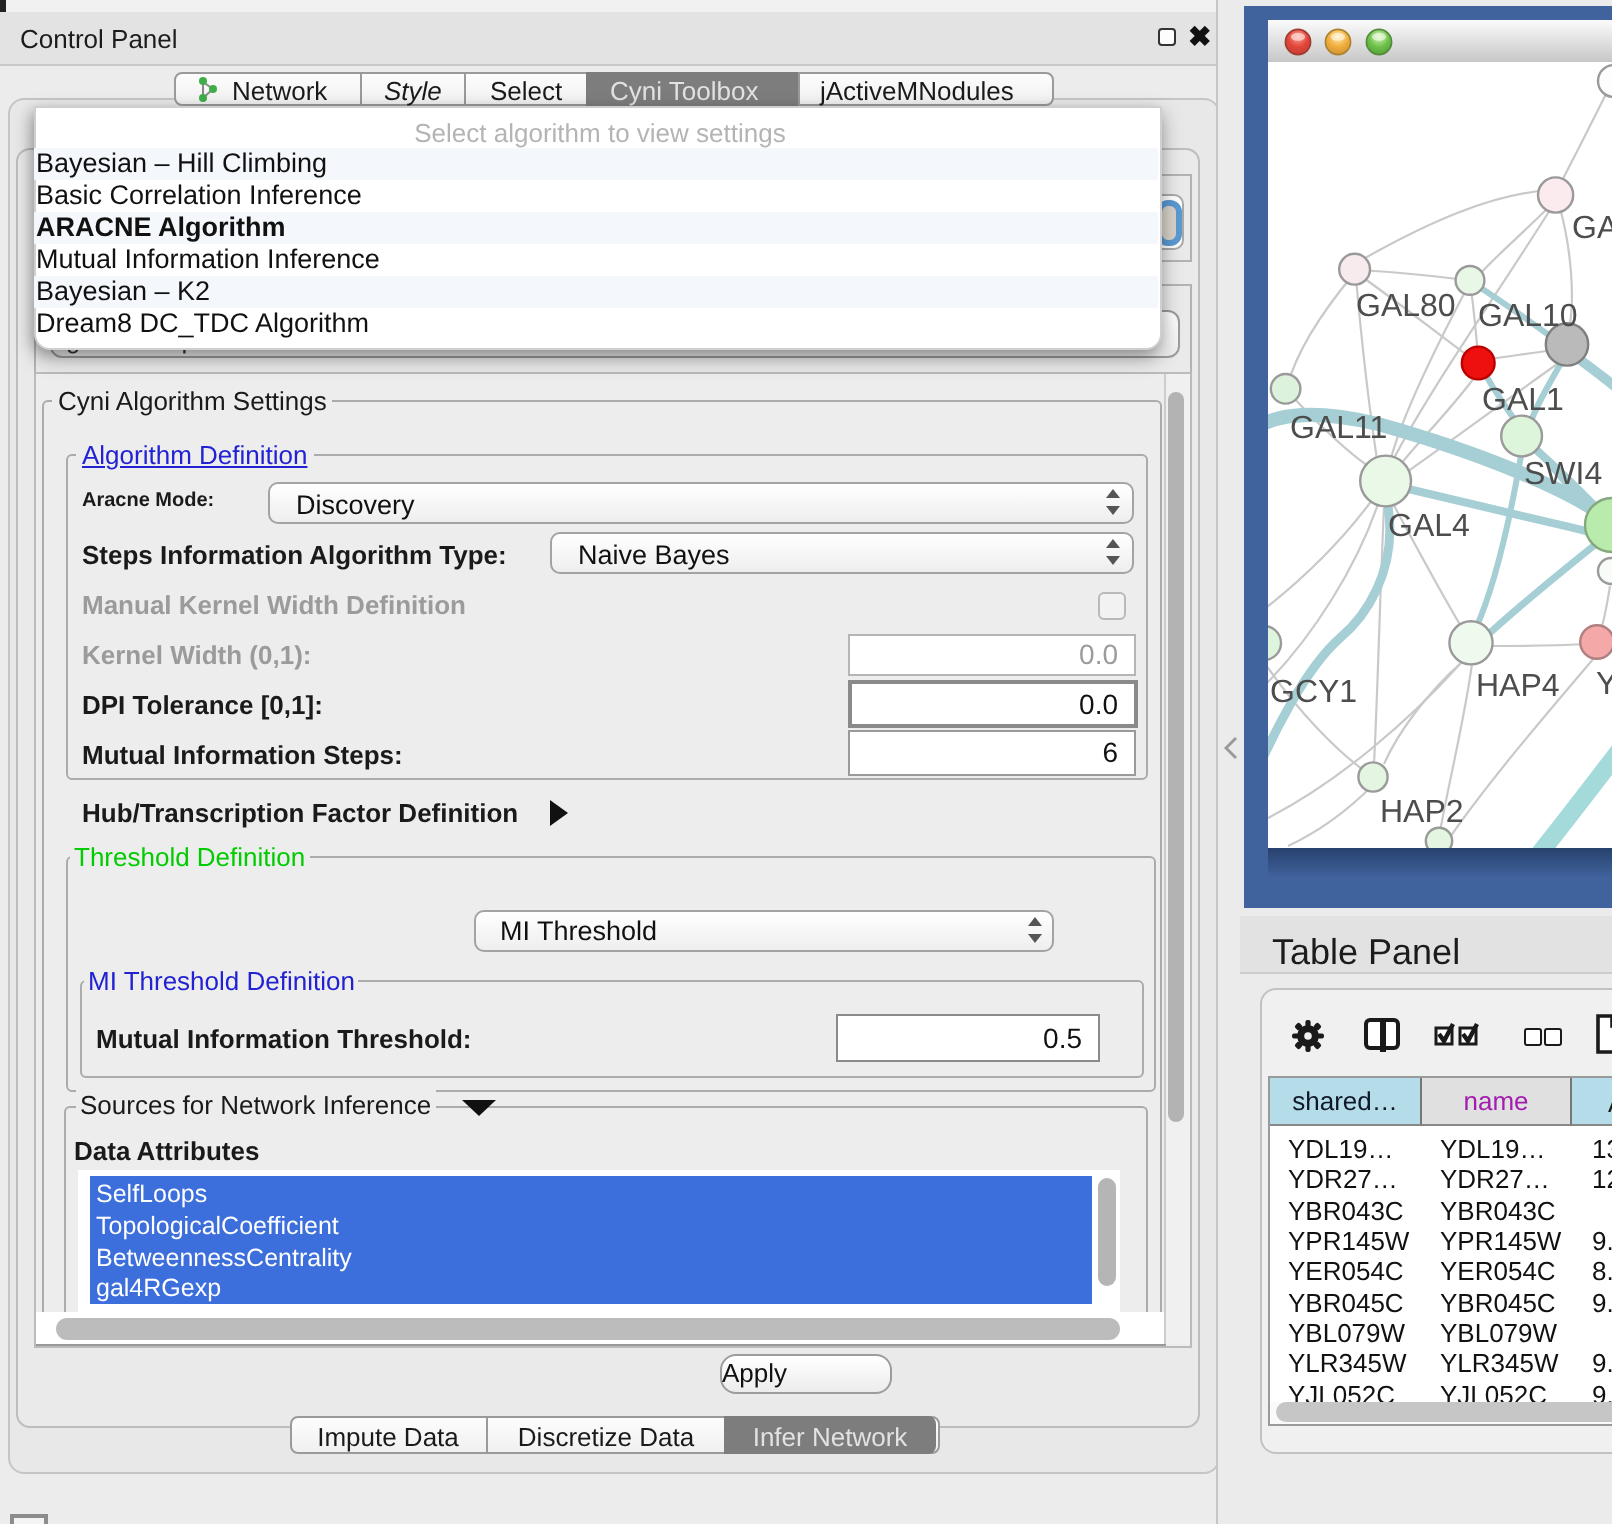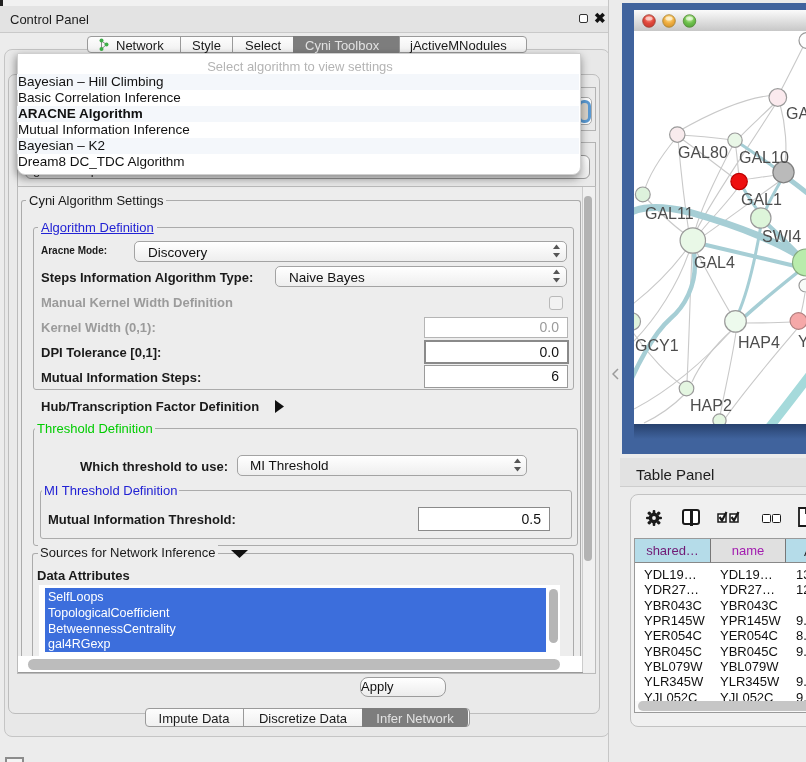--- a/index.html
+++ b/index.html
@@ -33,21 +33,21 @@
 
   <svg class="abs" style="left:99px;top:38px;" width="10" height="13" viewBox="0 0 10 13">
     <line x1="2.5" y1="3" x2="7.5" y2="6.5" stroke="#888" stroke-width="1"></line>
     <line x1="2.5" y1="11" x2="7.5" y2="6.5" stroke="#888" stroke-width="1"></line>
     <line x1="2.5" y1="3" x2="2.5" y2="11" stroke="#888" stroke-width="1"></line>
     <circle cx="2.5" cy="2.5" r="2" fill="#3fae49"></circle>
     <circle cx="7.5" cy="6.5" r="2" fill="#3fae49"></circle>
     <circle cx="2.5" cy="11" r="2" fill="#3fae49"></circle>
   </svg>
   <div class="abs" style="left:116px;top:38px;font-size:13px;color:#1a1a1a;">Network</div>
-  <div class="abs" style="left:192px;top:38px;font-size:13px;color:#1a1a1a;">Style</div>
+  <div class="abs" style="left:192px;top:38px;font-size:13px;color:#1a1a1a;font-style:italic;">Style</div>
   <div class="abs" style="left:245px;top:38px;font-size:13px;color:#1a1a1a;">Select</div>
   <div class="abs" style="left:305px;top:38px;font-size:13px;color:#e2e2e2;">Cyni Toolbox</div>
   <div class="abs" style="left:410px;top:38px;font-size:13px;color:#1a1a1a;">jActiveMNodules</div>
 
   <div class="abs" style="left:17px;top:87px;width:577px;height:42px;border:1px solid #b3b3b3;"></div>
   <div class="abs" style="left:17px;top:142px;width:577px;height:43px;border:1px solid #b3b3b3;"></div>
 
   <div class="abs" style="left:25px;top:155px;width:563px;height:22px;background:linear-gradient(#ffffff,#ededed);border:1px solid #9c9c9c;border-radius:6px;"></div>
   <div class="abs" style="left:25px;top:173px;width:120px;height:5px;overflow:hidden;">
       <div style="position:absolute;left:8px;top:-11px;font-size:13px;color:#333;">gal4RGexp</div>
@@ -93,21 +93,20 @@
   <div class="abs" style="left:424px;top:365px;width:134px;height:21px;background:#fff;border:1px solid #9a9a9a;font-size:14px;color:#111;text-align:right;padding-right:8px;line-height:21px;">6</div>
 
   <div class="abs b" style="left:41px;top:399px;font-size:13px;color:#1a1a1a;">Hub/Transcription Factor Definition</div>
   <svg class="abs" style="left:274px;top:400px;" width="10" height="13" viewBox="0 0 10 13">
       <polygon points="1,0 10,6.5 1,13" fill="#111"></polygon>
     </svg>
 
   <div class="abs" style="left:33px;top:428px;width:543px;height:116px;border:1px solid #ababab;border-radius:3px;"></div>
   <div class="abs" style="left:35px;top:421px;background:#ededed;padding:0 2px;font-size:13px;color:#00cc00;">Threshold Definition</div>
 
-  <div class="abs b" style="left:28px;top:459px;width:200px;text-align:right;font-size:13px;color:#1a1a1a;">Which threshold to use:</div>
   <div class="abs" style="left:237px;top:455px;width:288px;height:19px;background:linear-gradient(#ffffff,#eeeeee);border:1px solid #a3a3a3;border-radius:5px;"></div>
   <div class="abs" style="left:250px;top:458px;font-size:13.5px;color:#111;">MI Threshold</div>
   <svg class="abs" style="left:513px;top:458px;" width="9" height="14" viewBox="0 0 9 14">
     <polygon points="4.5,0.5 8,5 1,5" fill="#555"></polygon>
       <polygon points="4.5,13.5 8,9 1,9" fill="#555"></polygon>
   </svg>
 
   <div class="abs" style="left:40px;top:490px;width:530px;height:47px;border:1px solid #ababab;border-radius:3px;"></div>
   <div class="abs" style="left:42px;top:483px;background:#ededed;padding:0 2px;font-size:13px;color:#2222d4;">MI Threshold Definition</div>
 
@@ -260,21 +259,21 @@
       <text x="60" y="237">GAL4</text>
       <text x="1" y="320">GCY1</text>
       <text x="104" y="317">HAP4</text>
       <text x="164" y="316">YBR</text>
       <text x="56" y="380">HAP2</text>
     </g>
   </svg>
 </div>
 
 <div class="abs" style="left:620px;top:458px;width:186px;height:28px;background:#e2e2e2;border-bottom:1px solid #cdcdcd;"></div>
-<div class="abs" style="left:636px;top:466px;font-size:15px;color:#1c1c1c;">Table Panel</div>
+<div class="abs" style="left:636px;top:466px;font-size:18px;color:#1c1c1c;">Table Panel</div>
 
 <div class="abs" style="left:630px;top:494px;width:190px;height:231px;background:#f0f0f0;border:1px solid #c2c2c2;border-radius:8px;"></div>
 
 <svg class="abs" style="left:646px;top:510px;" width="16" height="16" viewBox="0 0 16 16">
   <g fill="#1a1a1a">
     <circle cx="8" cy="8" r="5.4"></circle>
     <rect x="6.7" y="0" width="2.6" height="4" rx="1"></rect>
     <rect x="6.7" y="12" width="2.6" height="4" rx="1"></rect>
     <rect x="0" y="6.7" width="4" height="2.6" rx="1"></rect>
     <rect x="12" y="6.7" width="4" height="2.6" rx="1"></rect>
@@ -294,21 +293,21 @@
   <path d="M 15.5,12 L 18,15.5 L 22.5,7" fill="none" stroke="#1a1a1a" stroke-width="2.2"></path>
 </svg>
 <div class="abs" style="left:762px;top:514px;width:7px;height:7px;border:1.4px solid #1a1a1a;border-radius:1.5px;background:#fff;"></div>
 <div class="abs" style="left:772px;top:514px;width:7px;height:7px;border:1.4px solid #1a1a1a;border-radius:1.5px;background:#fff;"></div>
 <svg class="abs" style="left:798px;top:507px;" width="14" height="20" viewBox="0 0 14 20">
   <path d="M 1,1 L 8,1 L 13,6 L 13,19 L 1,19 Z" fill="#fff" stroke="#1a1a1a" stroke-width="1.8"></path>
   <path d="M 8,1 L 8,6 L 13,6" fill="none" stroke="#1a1a1a" stroke-width="1.8"></path>
 </svg>
 
 <div class="abs" style="left:634px;top:538px;width:172px;height:173px;background:#fff;border:1px solid #9a9a9a;border-right:none;overflow:hidden;">
-  <div class="abs" style="left:0;top:0;width:75px;height:23px;background:#b5dce9;border-right:1px solid #777;border-bottom:1px solid #888;text-align:center;font-size:13px;color:#701a75;line-height:23px;">shared…</div>
+  <div class="abs" style="left:0;top:0;width:75px;height:23px;background:#b5dce9;border-right:1px solid #777;border-bottom:1px solid #888;text-align:center;font-size:13px;color:#0f172a;line-height:23px;">shared…</div>
   <div class="abs" style="left:76px;top:0;width:74px;height:23px;background:#e0e0e0;border-right:1px solid #777;border-bottom:1px solid #888;text-align:center;font-size:13px;color:#a21caf;line-height:23px;">name</div>
   <div class="abs" style="left:151px;top:0;width:21px;height:23px;background:#b5dce9;border-bottom:1px solid #888;"></div>
   <div class="abs" style="left:169px;top:5px;font-size:13px;color:#1a1a1a;">A</div>
   <div class="abs" style="left:9px;top:28px;font-size:13px;color:#111;line-height:15.33px;">YDL19…<br>YDR27…<br>YBR043C<br>YPR145W<br>YER054C<br>YBR045C<br>YBL079W<br>YLR345W<br>YJL052C</div>
   <div class="abs" style="left:85px;top:28px;font-size:13px;color:#111;line-height:15.33px;">YDL19…<br>YDR27…<br>YBR043C<br>YPR145W<br>YER054C<br>YBR045C<br>YBL079W<br>YLR345W<br>YJL052C</div>
   <div class="abs" style="left:161px;top:28px;font-size:13px;color:#111;line-height:15.33px;">13<br>12<br><br>9.<br>8.<br>9.<br><br>9.<br>9.</div>
   <div class="abs" style="left:0;top:162px;width:172px;height:11px;background:#fafafa;"></div>
   <div class="abs" style="left:3px;top:162px;width:173px;height:10px;background:#c6c6c6;border-radius:5px;"></div>
 </div>
 

